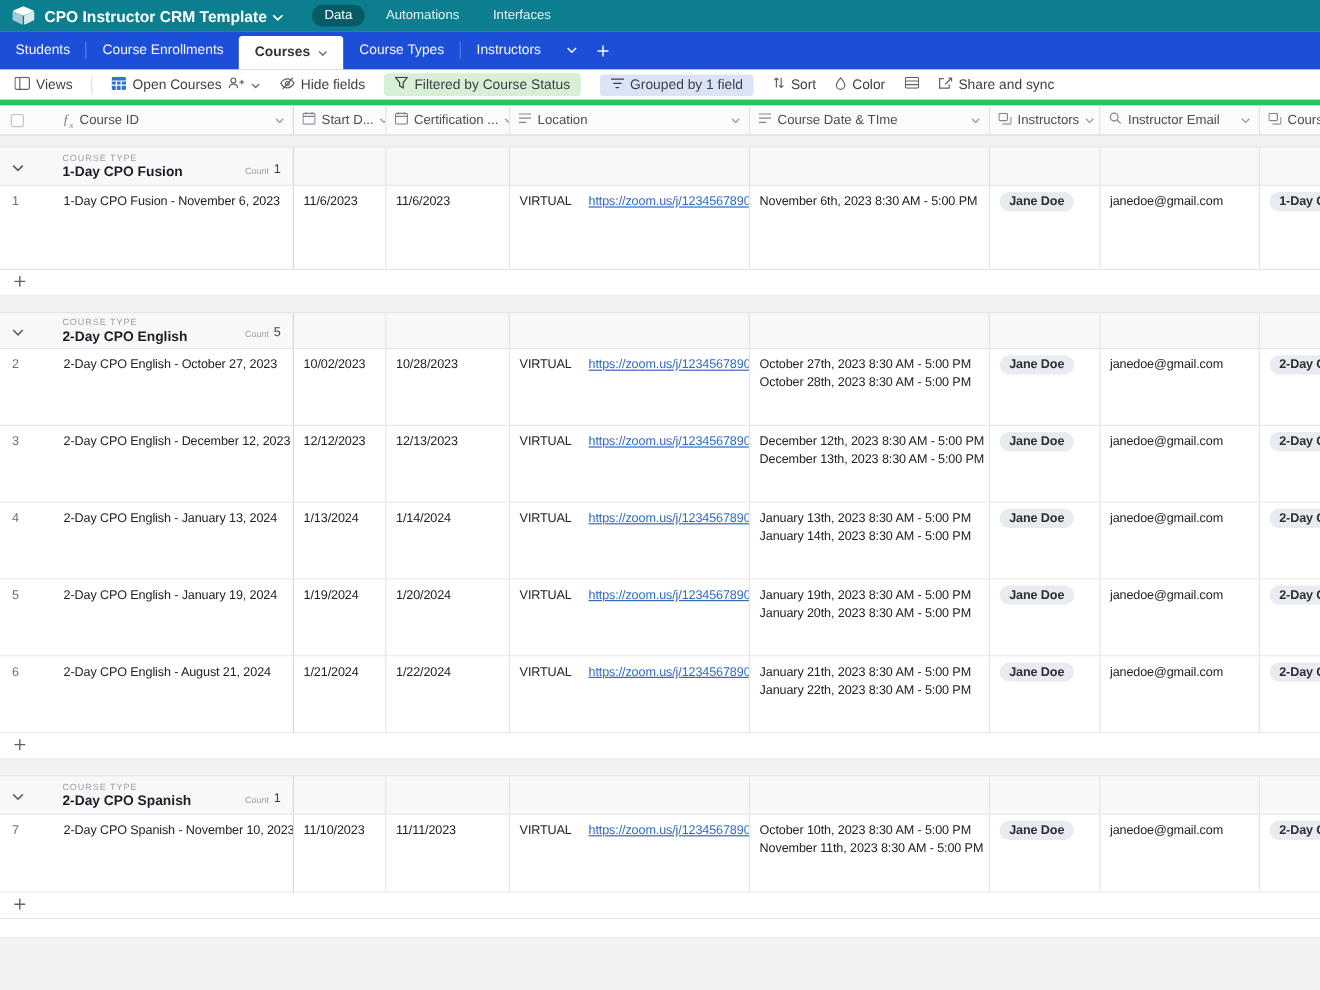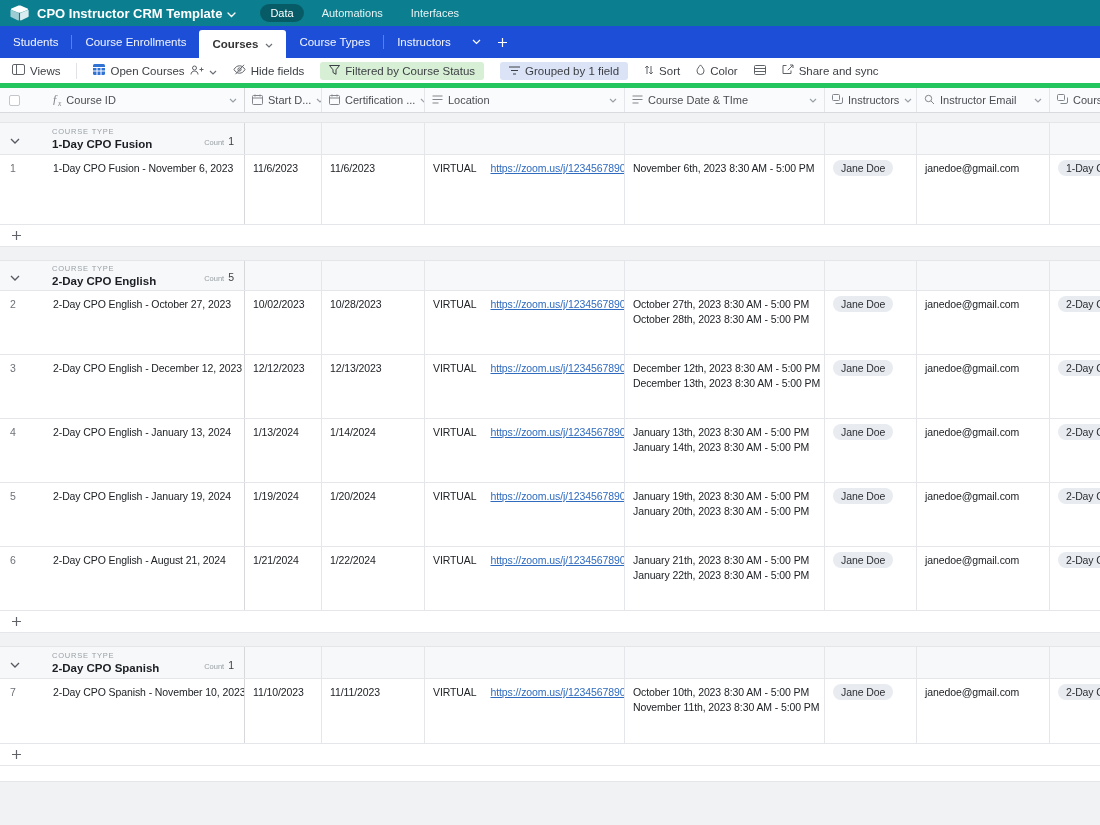--- a/index.html
+++ b/index.html
@@ -66,21 +66,21 @@
   .rh70 { height: 70px; } .rh64 { height: 64px; } .rh65 { height: 65px; }
   .cell { padding: 7px 8px 0 8px; font-size: 10.5px; letter-spacing: -0.1px; color: #202327;
           border-right: 1px solid #e4e6e9; overflow: hidden; white-space: nowrap; cursor: default; }
   .c-num { border-right: none; color: #6d7076; padding-left: 10px; }
   .c-primary { border-right: 1px solid #d6d8db; }
   .c-dt { line-height: 15px; padding-top: 6px; }
   .c-inst { padding-top: 5px; }
   .c-course { border-right: none; padding-top: 5px; }
   .zl { color: #2f6bbf; text-decoration: underline; cursor: pointer; margin-left: 14px; }
   .pill { display: inline-block; background: #e8ebf0; border-radius: 9px; padding: 2px 8px;
-          font-size: 10.5px; color: #2b2e33; white-space: nowrap; }
+          font-size: 10.5px; color: #2b2e33; white-space: nowrap; font-weight: bold; }
 
   .addrow { height: 22px; background: #fff; border-bottom: 1px solid #e4e6e9; display: flex;
             align-items: center; padding-left: 11px; cursor: pointer; }
   .filler { height: 16px; background: #fff; border-bottom: 1px solid #e4e6e9; }
 </style>
 </head>
 <body>
 
 <div class="app">
 

